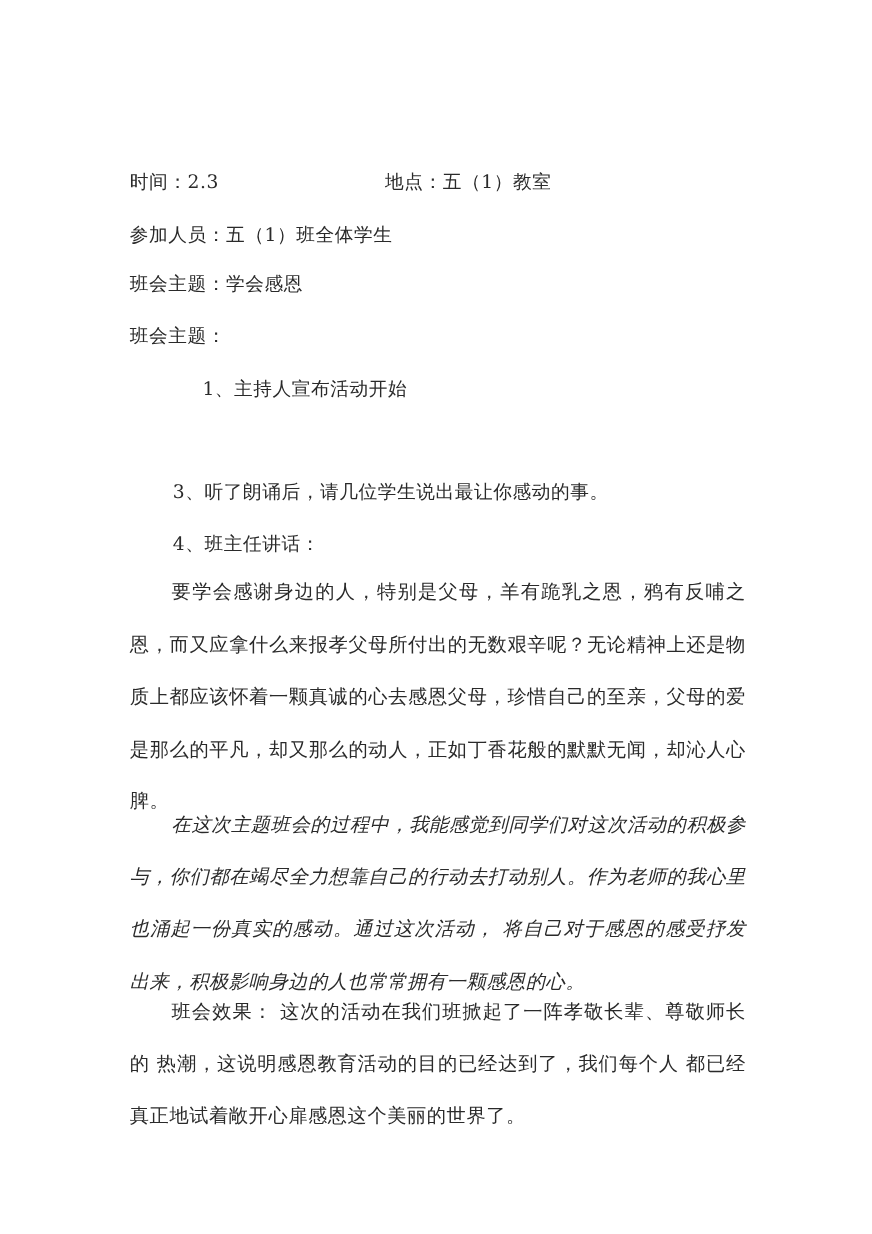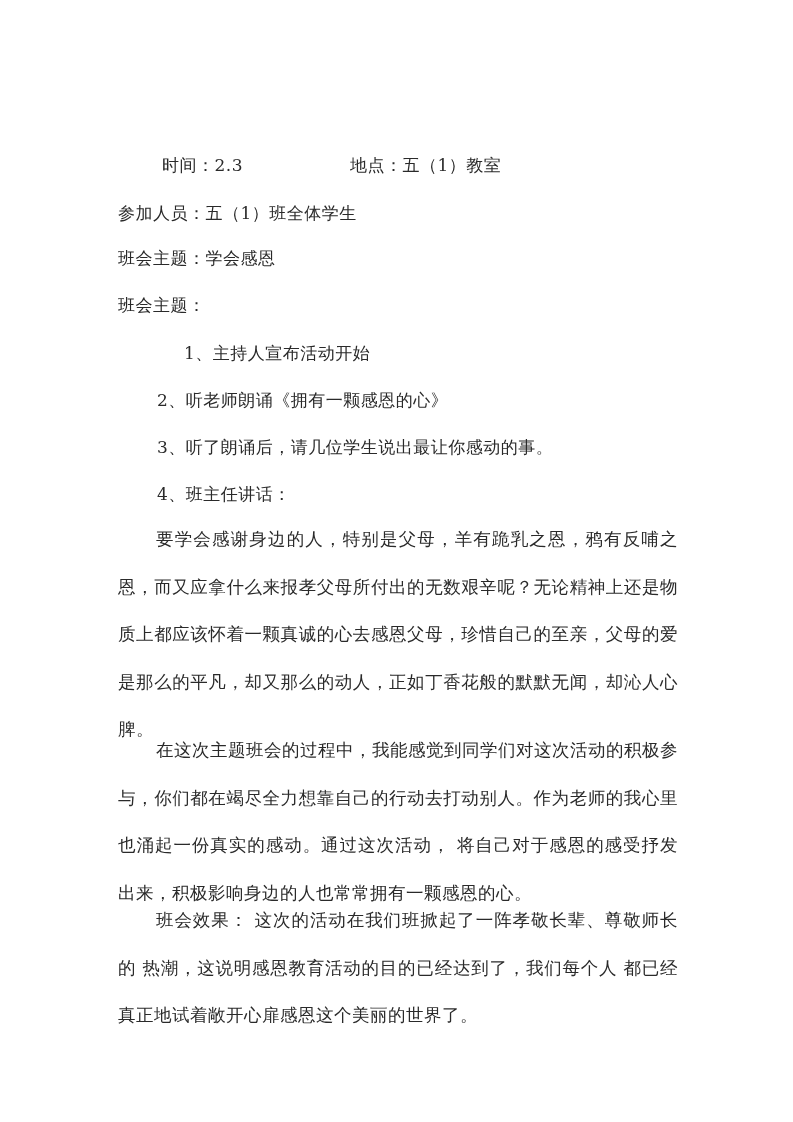--- a/index.html
+++ b/index.html
@@ -11,27 +11,26 @@
     .page { position: absolute; left: 0; top: 0; width: 793px; height: 1122px; }
     .line { position: absolute; font-size: 17px; white-space: nowrap; letter-spacing: 0.5px; }
     .title { left: 0; width: 793px; text-align: center; top: 104px; }
     .just { left: 118px; width: 560px; white-space: normal; line-height: 47.5px; text-align: justify; font-size: 17.5px; }
     .indent { text-indent: 38px; }
   </style>
 </head>
 <body>
 
 <div class="page">
-  <div class="line" style="left:118px; top:154px;margin-left:44px;">时间：2.3</div>
+  <div class="line" style="left:118px; top:154px;">时间：2.3</div>
   <div class="line" style="left:350px; top:154px;">地点：五（1）教室</div>
   <div class="line" style="left:118px; top:202px;text-align:center;">参加人员：五（1）班全体学生</div>
   <div class="line" style="left:118px; top:247px;">班会主题：学会感恩</div>
   <div class="line" style="left:118px; top:294px;">班会主题：</div>
 
   <div class="line" style="left:157px; top:342px;margin-left:27px;">1、主持人宣布活动开始</div>
-  <div class="line" style="left:157px; top:389px;">2、听老师朗诵《拥有一颗感恩的心》</div>
   <div class="line" style="left:157px; top:436px;">3、听了朗诵后，请几位学生说出最让你感动的事。</div>
   <div class="line" style="left:157px; top:483px;">4、班主任讲话：</div>
 
   <div class="line just indent" style="top:516px;">要学会感谢身边的人，特别是父母，羊有跪乳之恩，鸦有反哺之恩，而又应拿什么来报孝父母所付出的无数艰辛呢？无论精神上还是物质上都应该怀着一颗真诚的心去感恩父母，珍惜自己的至亲，父母的爱是那么的平凡，却又那么的动人，正如丁香花般的默默无闻，却沁人心脾。</div>
-  <div class="line just indent" style="top:727px;">在这次主题班会的过程中，我能感觉到同学们对这次活动的积极参与，你们都在竭尽全力想靠自己的行动去打动别人。作为老师的我心里也涌起一份真实的感动。通过这次活动， 将自己对于感恩的感受抒发出来，积极影响身边的人也常常拥有一颗感恩的心。</div>
+  <div class="line just indent" style="top:727px;font-style:italic;">在这次主题班会的过程中，我能感觉到同学们对这次活动的积极参与，你们都在竭尽全力想靠自己的行动去打动别人。作为老师的我心里也涌起一份真实的感动。通过这次活动， 将自己对于感恩的感受抒发出来，积极影响身边的人也常常拥有一颗感恩的心。</div>
   <div class="line just indent" style="top:897px;">班会效果： 这次的活动在我们班掀起了一阵孝敬长辈、尊敬师长的 热潮，这说明感恩教育活动的目的已经达到了，我们每个人 都已经真正地试着敞开心扉感恩这个美丽的世界了。</div>
 </div>
 
 </body></html>

